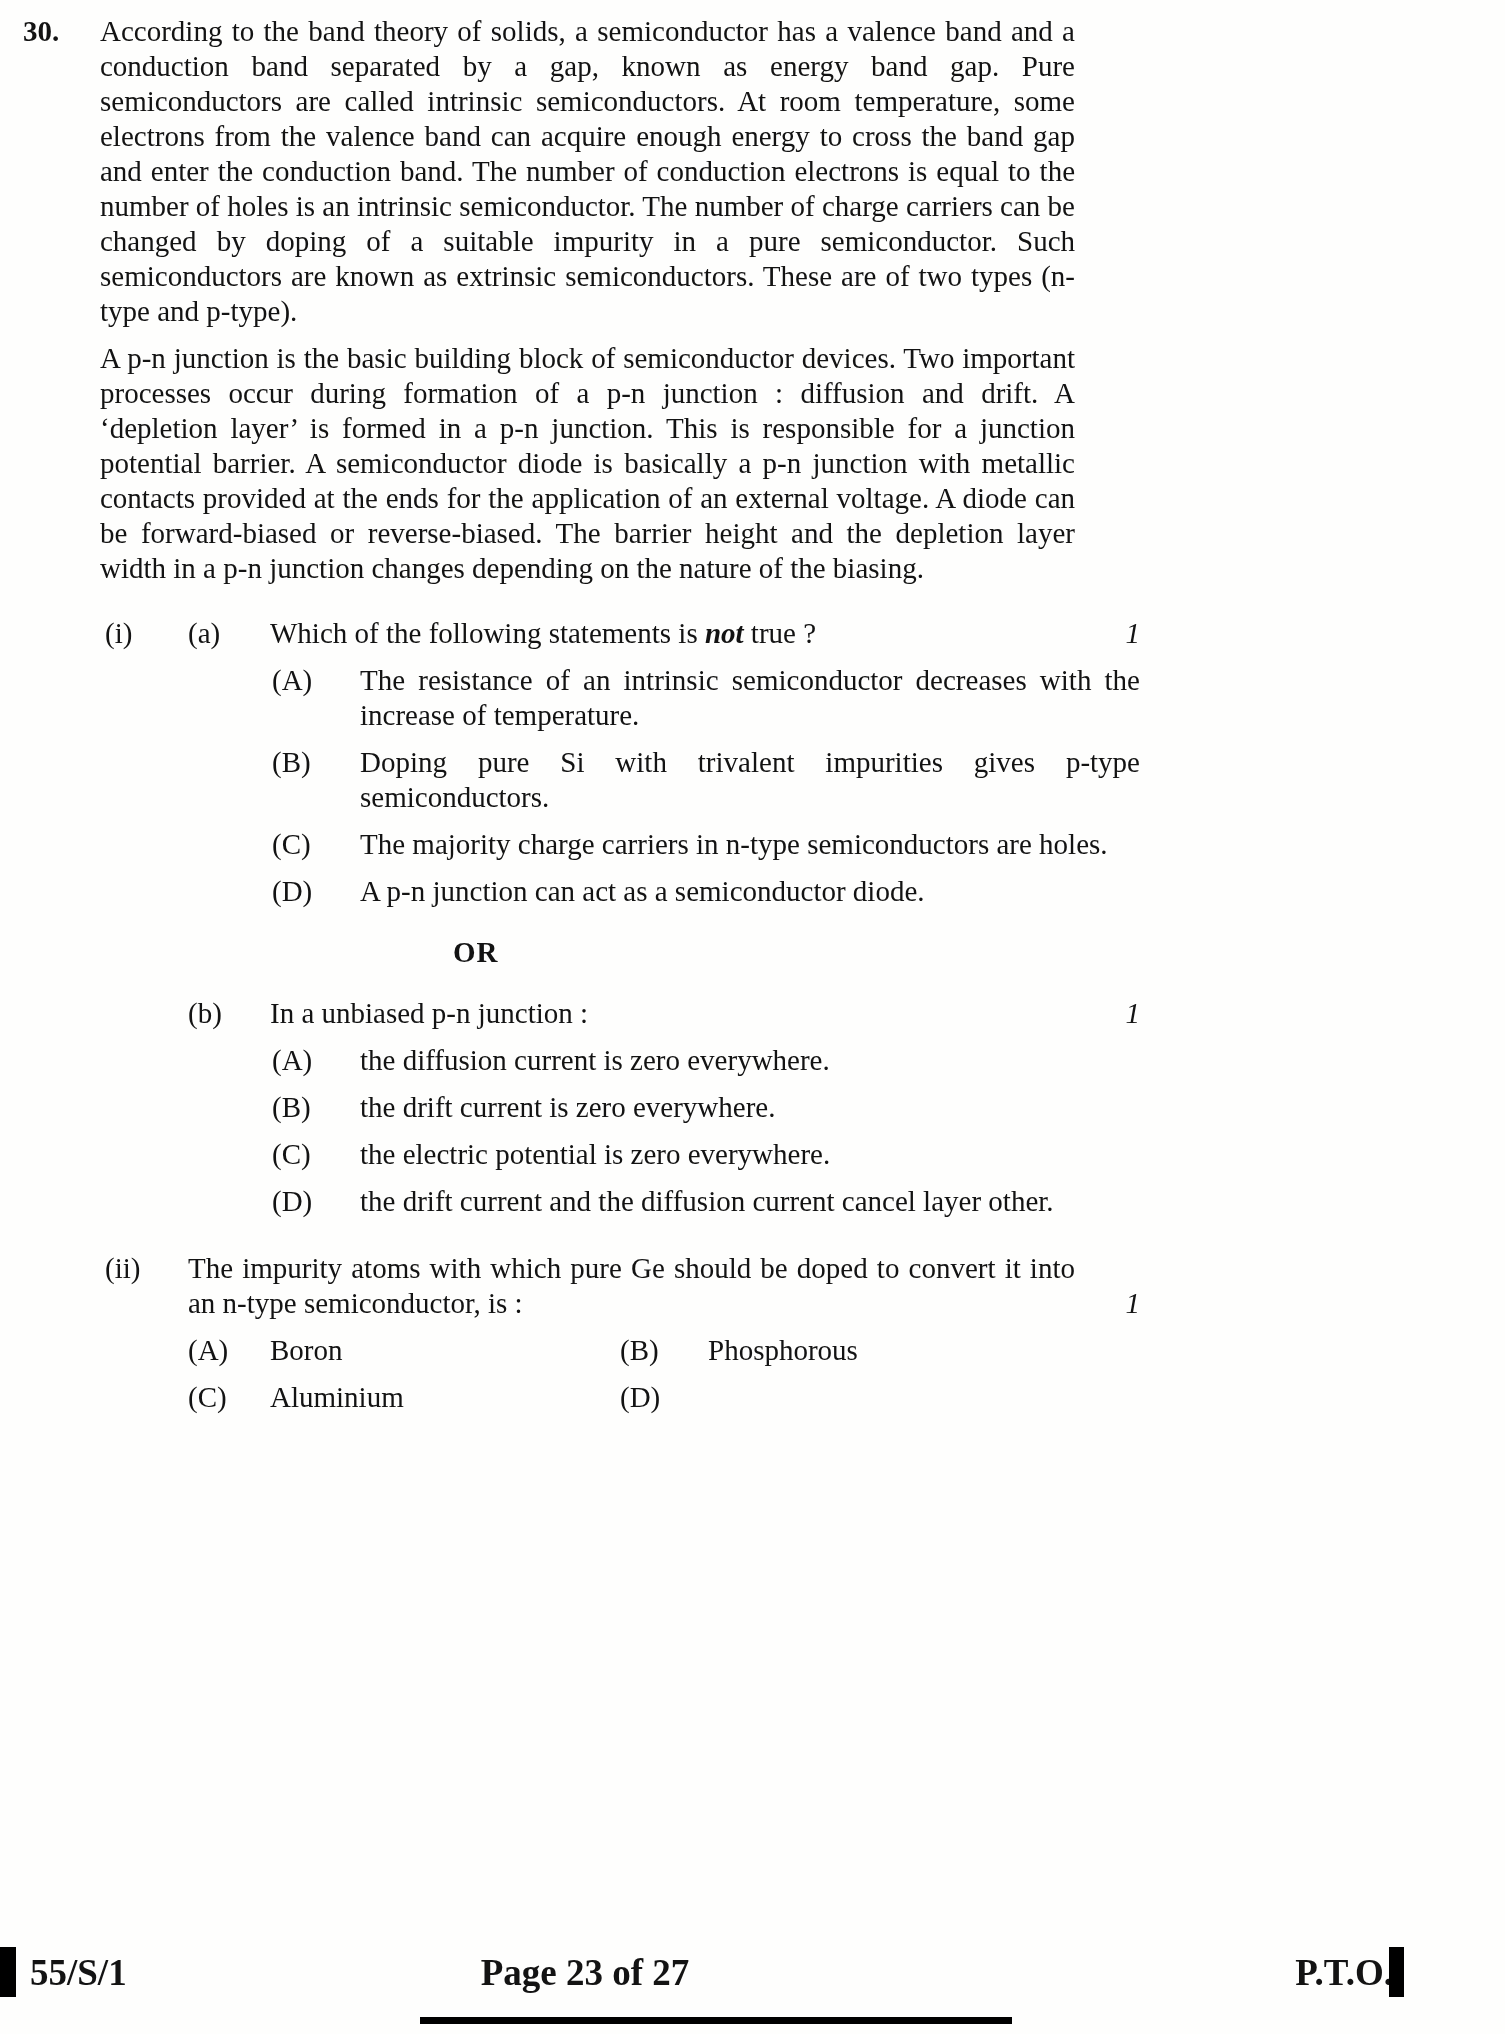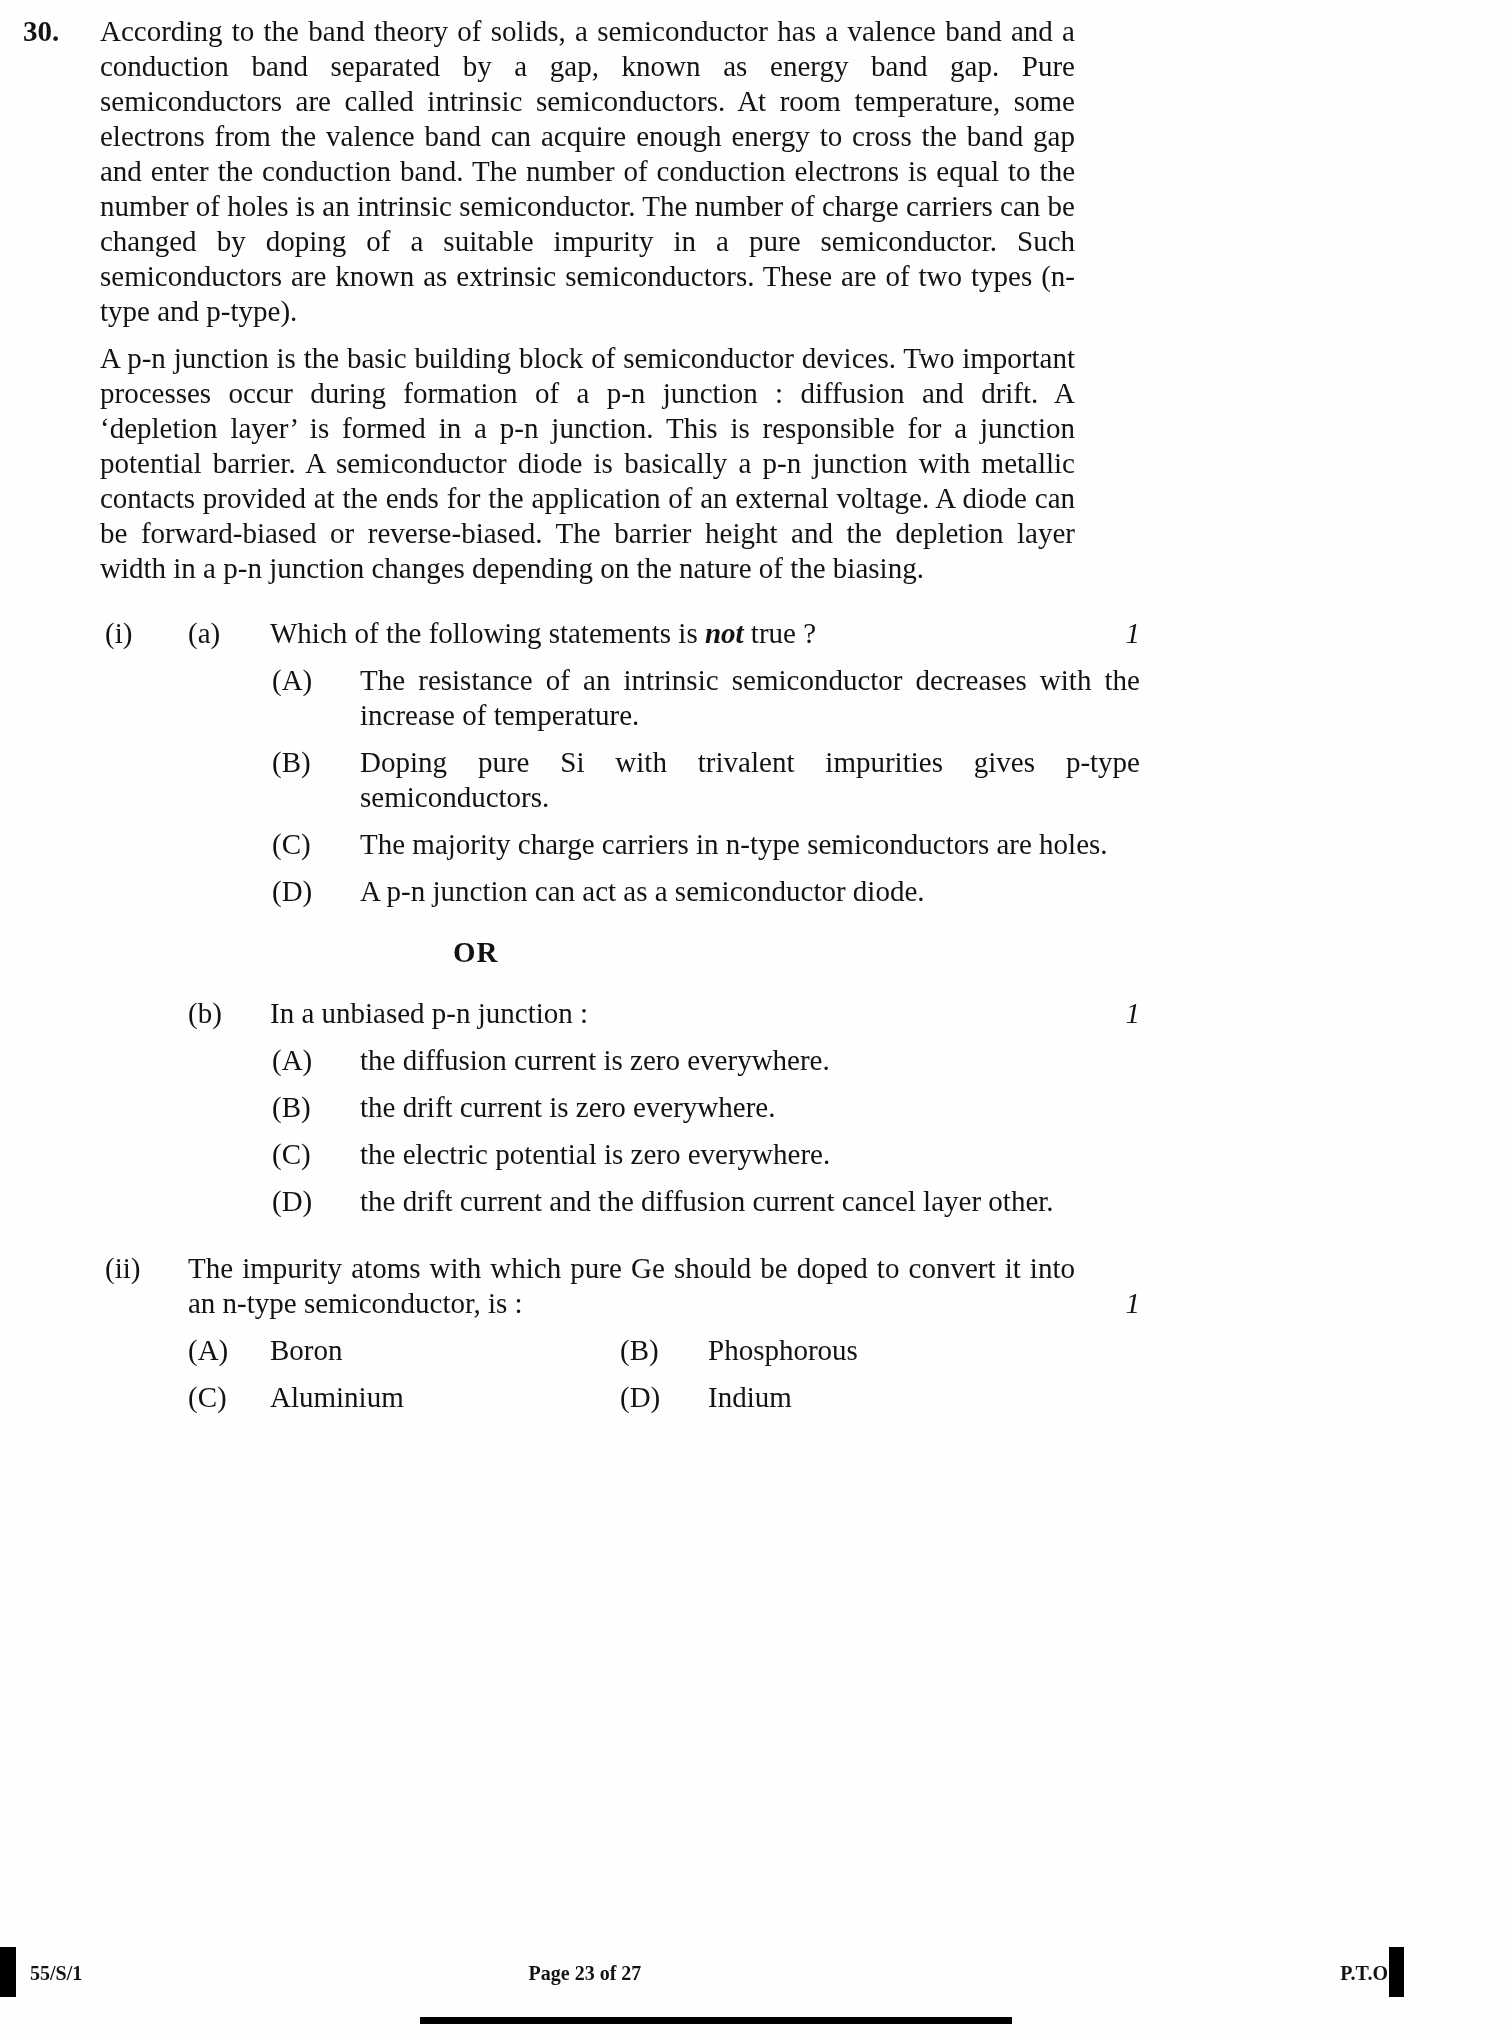--- a/index.html
+++ b/index.html
@@ -41,21 +41,21 @@
   .or { margin-left:430px; margin-top:26px; font-weight:700; letter-spacing:1px; }
 
   .grid-options {
     margin-left:165px; margin-top:12px;
     display:grid; grid-template-columns:82px 350px 88px auto;
     row-gap:12px;
   }
 
   .footer {
     position:absolute; left:0; top:1945px; width:1505px; height:58px;
-    font-weight:700; font-size:20px; line-height:40px;
+    font-weight:700; font-size:37px; line-height:40px;
   }
   .bar-left  { position:absolute; left:0; top:2px; width:16px; height:50px; background:#000; }
   .bar-right { position:absolute; left:1389px; top:2px; width:15px; height:50px; background:#000; }
   .code   { position:absolute; left:30px; top:8px; }
   .pageno { position:absolute; left:0; top:8px; width:1170px; text-align:center; }
   .pto    { position:absolute; right:112px; top:8px; }
 
   .scan-line { position:absolute; left:420px; top:2017px; width:592px; height:7px; background:#000; }
 </style>
 </head>
@@ -132,21 +132,20 @@
     </div>
 
     <div class="grid-options">
       <div class="g-label">(A)</div>
       <div class="g-text">Boron</div>
       <div class="g-label">(B)</div>
       <div class="g-text">Phosphorous</div>
       <div class="g-label">(C)</div>
       <div class="g-text">Aluminium</div>
       <div class="g-label">(D)</div>
-      <div class="g-text">Indium</div>
     </div>
 
   </main>
 
   <footer class="footer">
     <div class="bar-left"></div>
     <div class="code">55/S/1</div>
     <div class="pageno">Page 23 of 27</div>
     <div class="pto">P.T.O.</div>
     <div class="bar-right"></div>

